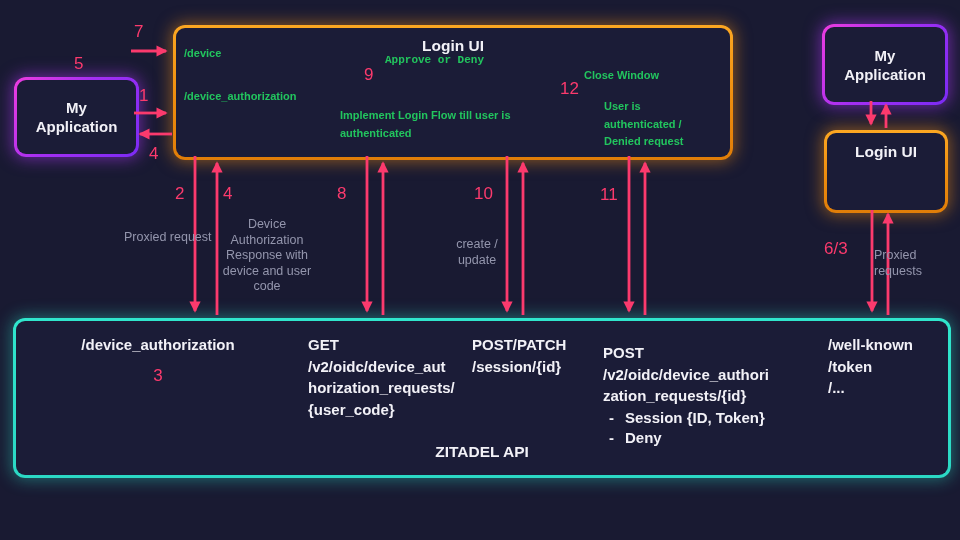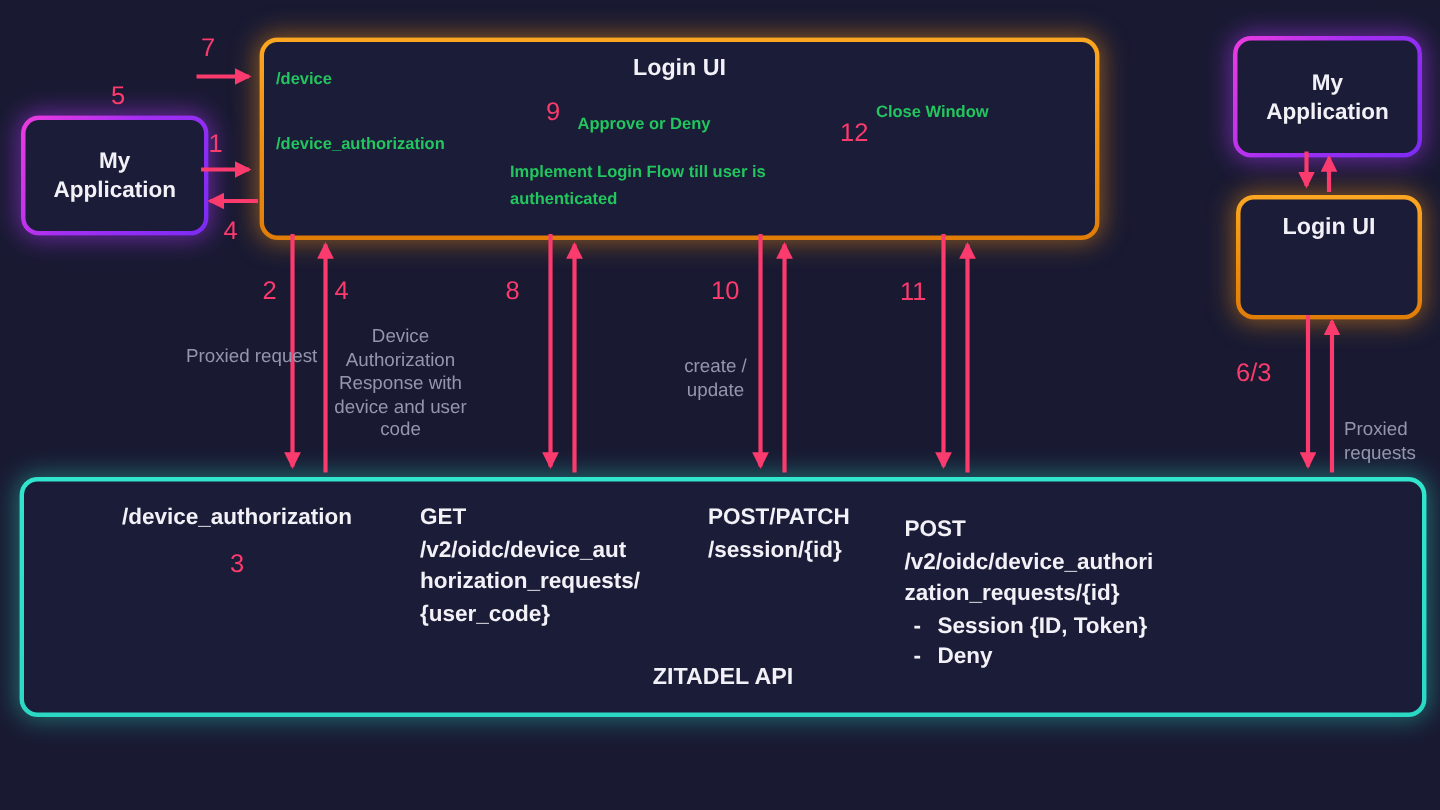--- a/index.html
+++ b/index.html
@@ -44,66 +44,72 @@
     <div class="gbox-in center-label">My
 Application</div>
   </div>
 
   <div class="gbox orange" style="left:173px;top:25px;width:554px;height:129px;">
     <div class="gbox-in">
       <div class="abs boxtitle" style="top:9px;">Login UI</div>
       <div class="abs wtext" style="left:8px;top:17px;">/device</div>
       <div class="abs wtext" style="left:8px;top:60px;">/device_authorization</div>
       <div class="abs num" style="left:188px;top:38px;">9</div>
-      <div class="abs wtext" style="left:209px;top:47px;">Approve or Deny</div>
+      <div class="abs wtext" style="left:209px;top:24px;font-family:Liberation Mono, monospace;">Approve or Deny</div>
       <div class="abs num" style="left:384px;top:52px;">12</div>
       <div class="abs wtext" style="left:408px;top:39px;">Close Window</div>
       <div class="abs wtext" style="left:164px;top:79px;">Implement Login Flow till user is
 authenticated</div>
+      <div class="abs wtext" style="left:428px;top:70px;">User is
+authenticated /
+Denied request</div>
     </div>
   </div>
 
   <div class="gbox purple" style="left:822px;top:24px;width:120px;height:75px;">
     <div class="gbox-in center-label">My
 Application</div>
   </div>
 
   <div class="gbox orange" style="left:824px;top:130px;width:118px;height:77px;">
     <div class="gbox-in">
       <div class="abs boxtitle" style="top:10px;">Login UI</div>
     </div>
   </div>
 
   <div class="gbox teal" style="left:13px;top:318px;width:932px;height:154px;">
     <div class="gbox-in">
       <div class="abs" style="left:30px;top:0;width:224px;text-align:center;">
         <div class="api-col" style="margin-top:13px;">/device_authorization</div>
         <div class="num" style="margin-top:11px;">3</div>
       </div>
-      <div class="abs api-col" style="left:264px;top:13px;">GET
+      <div class="abs api-col" style="left:292px;top:13px;">GET
 /v2/oidc/device_aut
 horization_requests/
 {user_code}</div>
       <div class="abs api-col" style="left:456px;top:13px;">POST/PATCH
 /session/{id}</div>
       <div class="abs" style="left:587px;top:21px;">
         <div class="api-col">POST
 /v2/oidc/device_authori
 zation_requests/{id}</div>
         <div class="bullets">
           <div class="bullet">
             <span>-</span>
             <span>Session {ID, Token}</span>
           </div>
           <div class="bullet">
             <span>-</span>
             <span>Deny</span>
           </div>
         </div>
       </div>
+      <div class="abs api-col" style="left:812px;top:13px;">/well-known
+/token
+/...</div>
       <div class="abs boxtitle" style="top:122px;">ZITADEL API</div>
     </div>
   </div>
 
   <svg class="arrows" width="960" height="540" viewBox="0 0 960 540">
     <defs>
       <marker id="ah" viewBox="0 0 10 10" refX="8.5" refY="5" markerWidth="4" markerHeight="4" orient="auto-start-reverse">
         <path d="M0,0 L10,5 L0,10 z" fill="#fb3a6d"></path>
       </marker>
     </defs>
@@ -138,16 +144,16 @@
   <span class="abs num" style="left:824px;top:240px;">6/3</span>
 
   <span class="abs gray" style="left:96px;top:230px;margin-left:28px;">Proxied request</span>
   <div class="abs gray" style="left:207px;top:217px;width:120px;text-align:center;">Device
 Authorization
 Response with
 device and user
 code</div>
   <div class="abs gray" style="left:437px;top:237px;width:80px;text-align:center;">create /
 update</div>
-  <div class="abs gray" style="left:896px;top:248px;margin-top:31px;">Proxied
+  <div class="abs gray" style="left:874px;top:248px;">Proxied
 requests</div>
 
 </div>
 
 </body></html>

